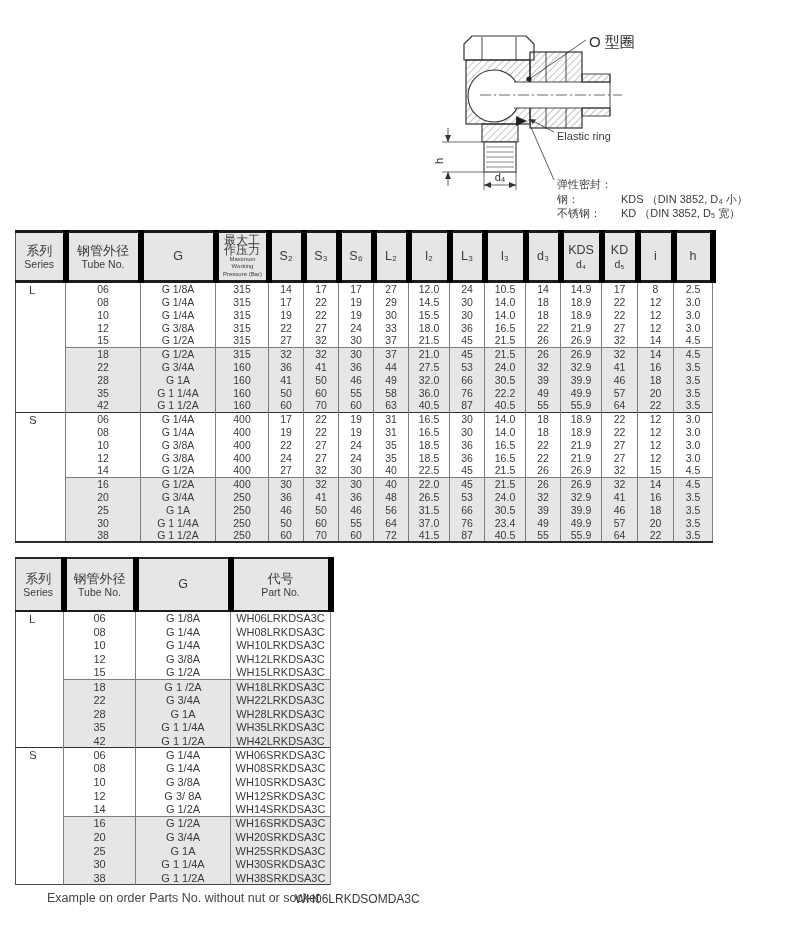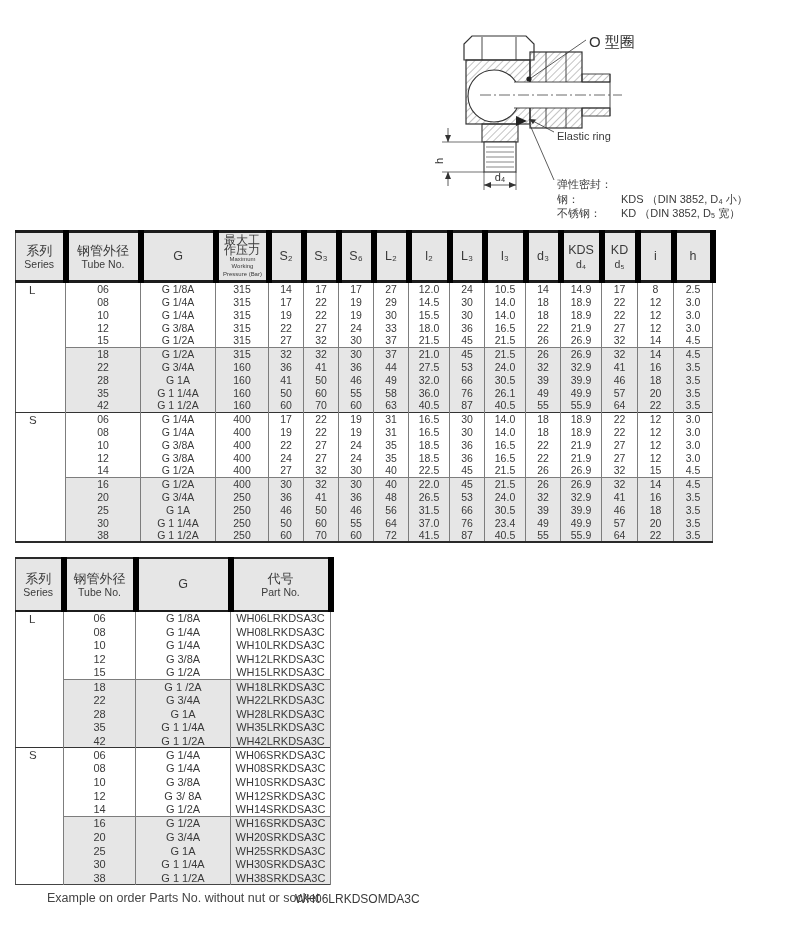--- a/index.html
+++ b/index.html
@@ -384,21 +384,21 @@
       <tr class="shaded">
         <td>35</td>
         <td>G 1 1/4A</td>
         <td>160</td>
         <td>50</td>
         <td>60</td>
         <td>55</td>
         <td>58</td>
         <td>36.0</td>
         <td>76</td>
-        <td>26.1</td>
+        <td>22.2</td>
         <td>49</td>
         <td>49.9</td>
         <td>57</td>
         <td>20</td>
         <td>3.5</td>
       </tr>
       <tr class="shaded">
         <td>42</td>
         <td>G 1 1/2A</td>
         <td>160</td>

